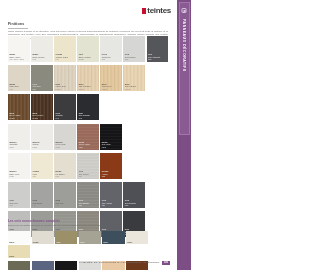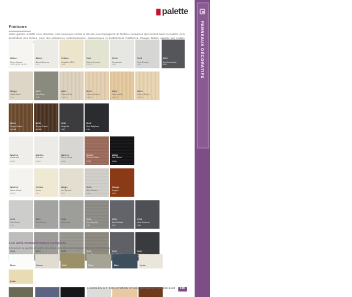--- a/index.html
+++ b/index.html
@@ -163,21 +163,21 @@
     background:#7d4e86; padding:0.6px 2px;
   }
 </style>
 </head>
 <body>
 
 <div class="page">
 
   <div class="logo-wrap">
     <span class="logo-mark"></span>
-    <span class="logo-text">palette</span>
+    <span class="logo-text">teintes</span>
   </div>
 
   <div class="intro">
     <div class="intro-title">Finitions</div>
     <div class="intro-rule"></div>
     <div class="intro-body">Notre gamme s'étoffe et se structure. Nos nouveaux coloris et décors s'accompagnent de finitions exclusives qui révèlent toute la matière et la profondeur des teintes, pour des ambiances contemporaines, chaleureuses et parfaitement maîtrisées. Chaque finition apporte une lecture nouvelle à la surface décorative.</div>
   </div>
 
   <div class="grid" id="main-grid">
       <div class="swatch" style="background: rgb(246, 245, 242);">

